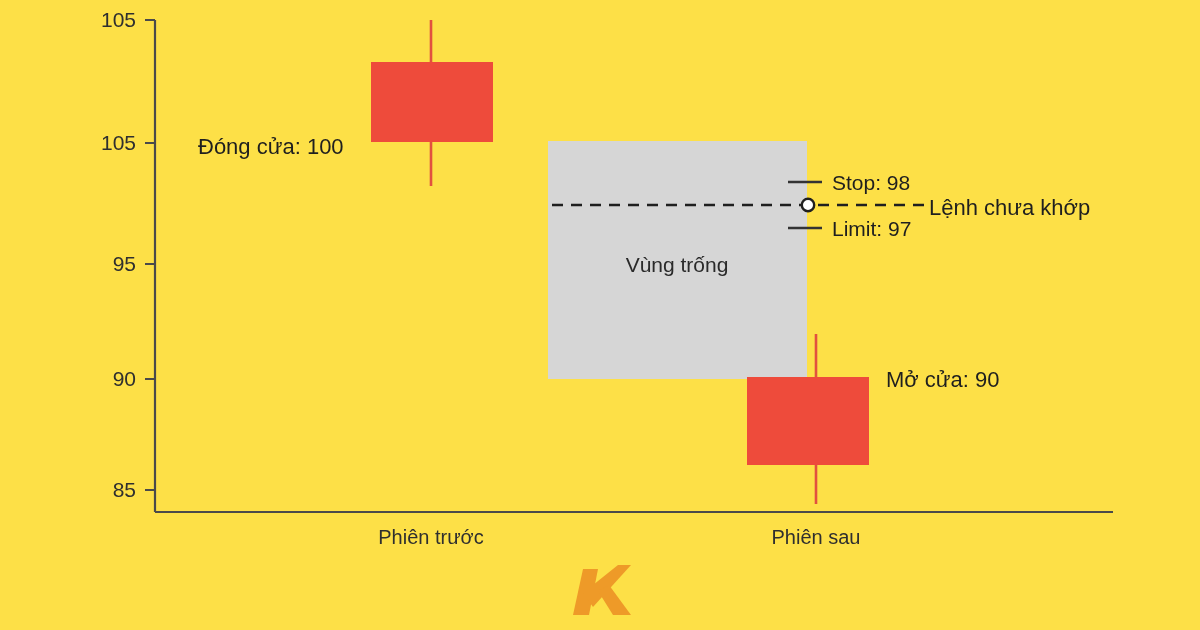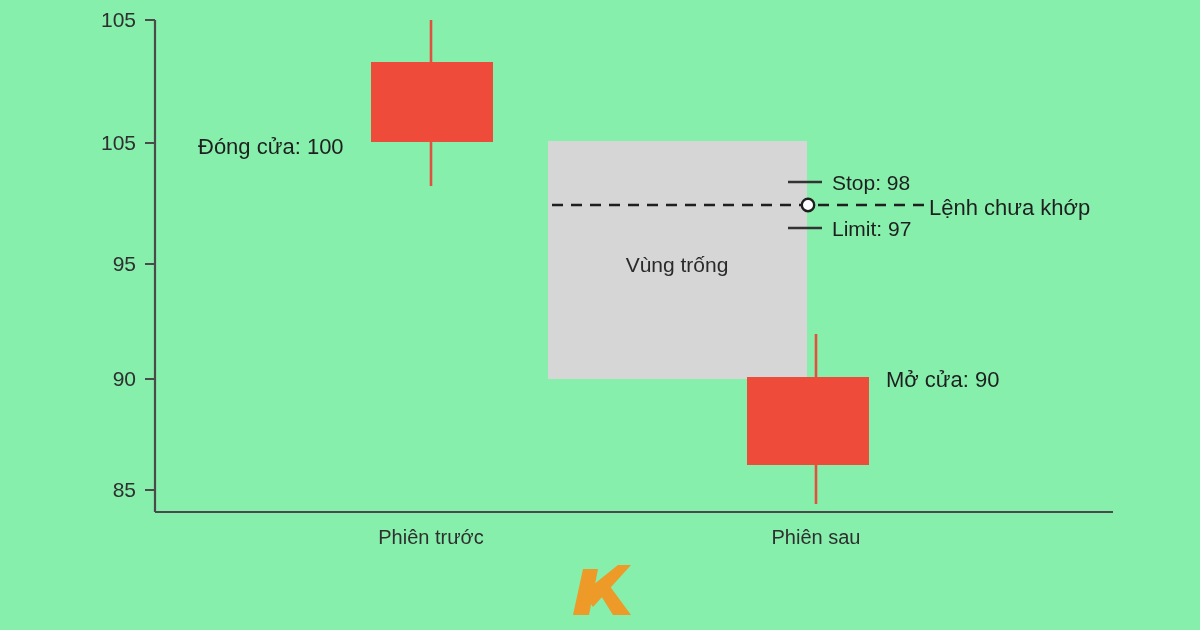--- a/index.html
+++ b/index.html
@@ -11,21 +11,21 @@
     width: 1200px;
     height: 630px;
     font-family: "Liberation Sans", sans-serif;
     color: #2b2b2b;
     overflow: hidden;
   }
   #stage {
     position: relative;
     width: 1200px;
     height: 630px;
-    background: #86efac;
+    background: #fde047;
   }
   svg.chart-svg {
     position: absolute;
     left: 0;
     top: 0;
     width: 1200px;
     height: 630px;
   }
   .axis-tick-label {
     font-family: "Liberation Sans", sans-serif;

